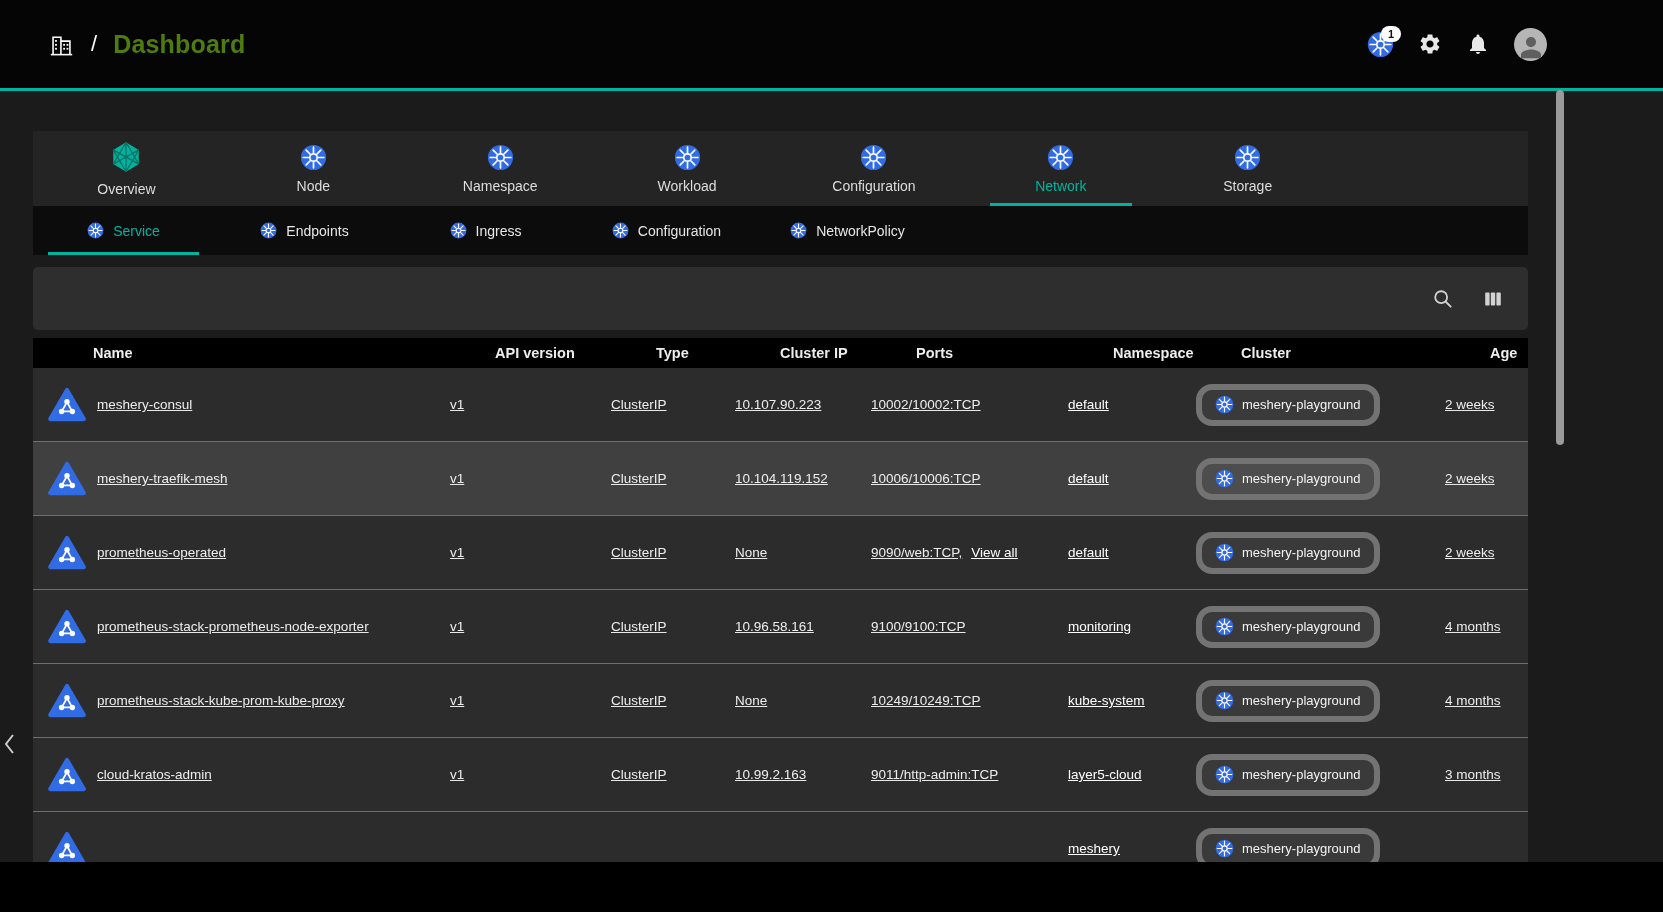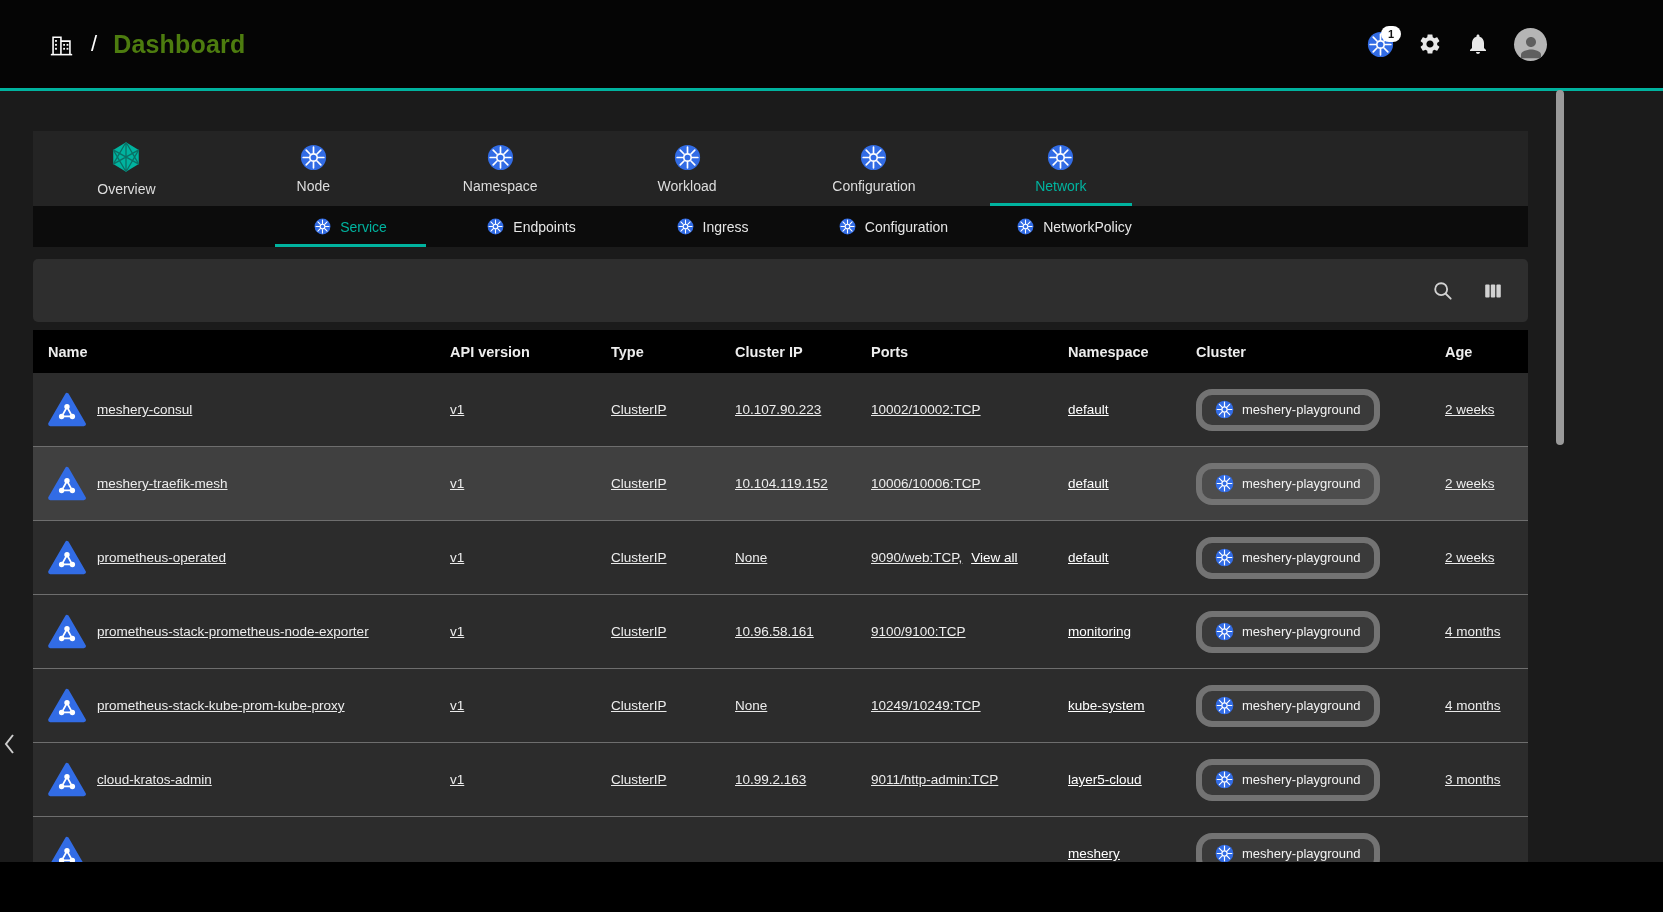--- a/index.html
+++ b/index.html
@@ -22,34 +22,34 @@
   
   .main-tabs{height:75px;background:#242424;display:grid;grid-template-columns:repeat(8,1fr);}
   .main-tab{position:relative;display:flex;flex-direction:column;align-items:center;justify-content:center;gap:7px;cursor:pointer;}
   .main-tab .tab-icon svg{width:27px;height:27px;display:block;}
   .main-tab .tab-icon.meshery svg{width:34px;height:34px;}
   .main-tab .tab-label{font-size:14px;color:#dddddd;text-align:right;}
   .main-tab.active .tab-label{color:#00B39F;}
   .main-tab.active::after{content:"";position:absolute;left:12%;right:12%;bottom:0;height:3px;background:#00B39F;}
 
   
-  .sub-tabs{height:41px;background:#0c0c0c;display:flex;padding-left:227px;}
+  .sub-tabs{height:49px;background:#0c0c0c;display:flex;}
   .sub-tab{position:relative;width:181px;display:flex;align-items:center;justify-content:center;gap:9px;cursor:pointer;}
   .sub-tab svg{width:17px;height:17px;display:block;}
   .sub-tab .tab-label{font-size:14px;color:#e6e6e6;}
   .sub-tab.active .tab-label{color:#00B39F;}
   .sub-tab.active::after{content:"";position:absolute;left:15px;right:15px;bottom:0;height:3px;background:#00B39F;}
 
   
   .toolbar{margin-top:12px;height:63px;background:#2e2e2e;border-radius:5px;display:flex;align-items:center;justify-content:flex-end;gap:28px;padding:0 24px;box-sizing:border-box;}
   .toolbar .icon-btn svg{display:block;}
 
   
   .table{margin-top:8px;}
-  .thead{height:43px;background:#000000;display:grid;grid-template-columns:402px 161px 124px 136px 197px 128px 249px 1fr;align-items:center;}
+  .thead{height:30px;background:#000000;display:grid;grid-template-columns:402px 161px 124px 136px 197px 128px 249px 1fr;align-items:center;padding-left:45px;}
   .hcell{padding-left:15px;color:#ffffff;font-size:14.5px;font-weight:700;cursor:pointer;}
   .trow{display:grid;grid-template-columns:402px 161px 124px 136px 197px 128px 249px 1fr;align-items:center;height:74px;background:#2c2c2c;border-bottom:1px solid #6e6e6e;box-sizing:border-box;font-size:13.5px;cursor:pointer;text-decoration:underline;}
   .trow.hover{background:#404040;}
   .cell{padding-left:15px;color:#ededed;}
   .name-cell{display:flex;align-items:center;gap:11px;}
   .svc-icon svg{width:38px;height:35px;display:block;}
   .ns-link,.view-all{color:#ffffff;text-decoration:underline;cursor:pointer;}
   .view-all{margin-left:9px;}
   .chip{display:inline-flex;align-items:center;gap:8px;height:30px;padding:0 13px;border:6px solid #737373;border-radius:16px;background:rgba(255,255,255,0.07);cursor:pointer;}
   .chip svg{width:19px;height:19px;display:block;}
@@ -210,20 +210,28 @@
           </span>
     <span class="tab-label">Configuration</span>
   </div>
         <div class="main-tab active">
     <span class="tab-icon">
             <svg>
               <use href="#sym-k8s"></use>
             </svg>
           </span>
     <span class="tab-label">Network</span>
+  </div>
+        <div class="main-tab">
+    <span class="tab-icon">
+            <svg>
+              <use href="#sym-k8s"></use>
+            </svg>
+          </span>
+    <span class="tab-label">Storage</span>
   </div>
       </nav>
     <nav class="sub-tabs">
         <div class="sub-tab active">
     <svg>
             <use href="#sym-k8s"></use>
           </svg>
     <span class="tab-label">Service</span>
   </div>
         <div class="sub-tab">

